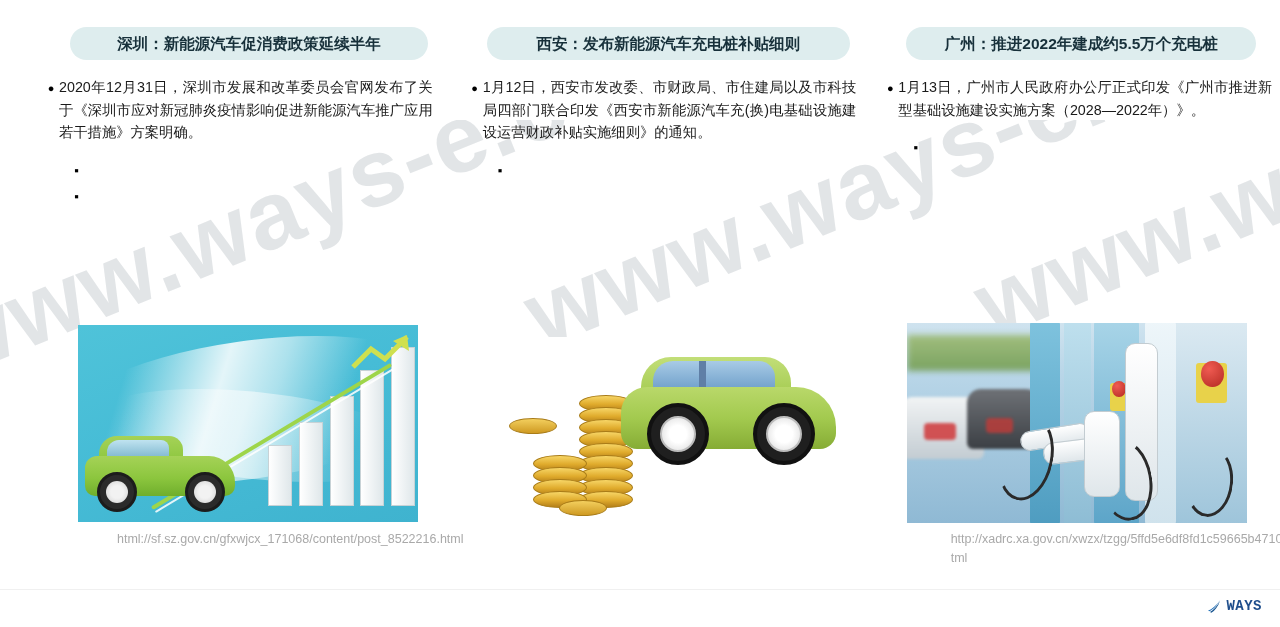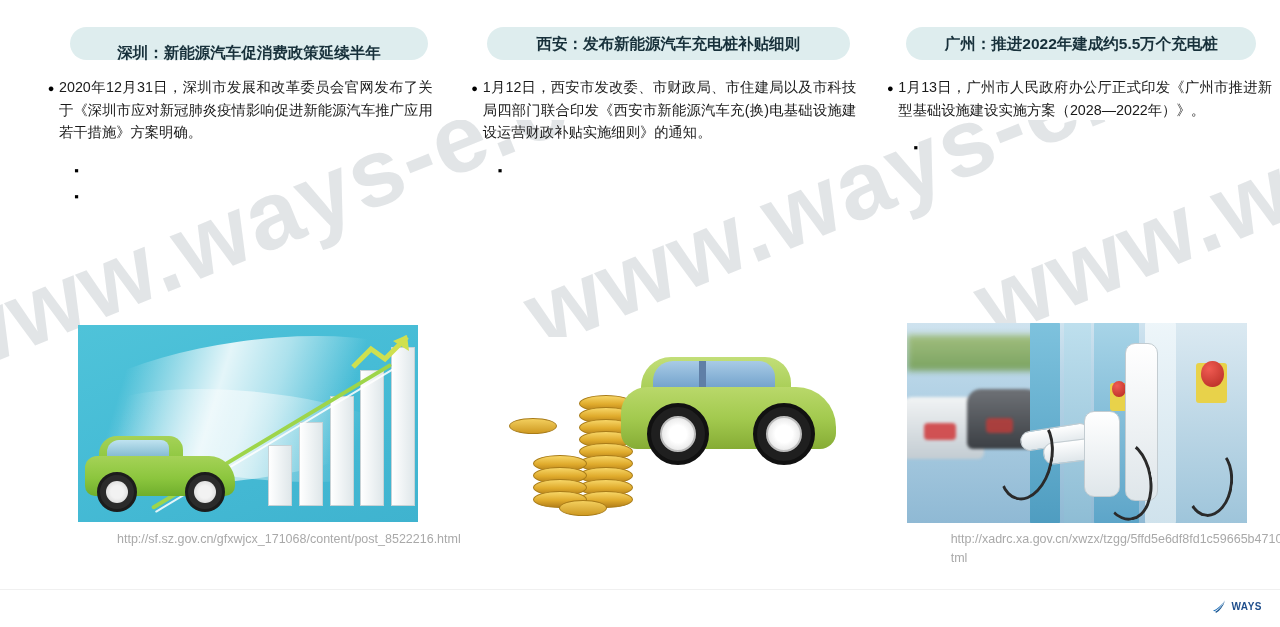--- a/index.html
+++ b/index.html
@@ -45,21 +45,21 @@
   
   .pill{
     margin-top:27px;
     height:33px;
     border-radius:17px;
     background:#deedee;
     display:flex;align-items:center;justify-content:center;
     padding:0 14px;
     box-sizing:border-box;
   }
-  .pill-1{width:358px;margin-left:25px;align-items:flex-end;}
+  .pill-1{width:358px;margin-left:25px;}
   .pill-2{width:363px;margin-left:18px;}
   .pill-3{width:350px;margin-left:22px;}
   .pill-text{
     font-size:15.5px;font-weight:700;color:#17303a;
     white-space:nowrap;line-height:1;
   }
 
   
   .body{margin-top:16px;padding-right:8px;}
   .bullet-l1{
@@ -171,21 +171,21 @@
   
   .footer{
     position:absolute;left:0;bottom:0;width:1280px;height:37px;
     background:#ffffff;border-top:1px solid #f0f0f0;z-index:20;
   }
   .logo{
     position:absolute;right:18px;top:8px;
     display:flex;align-items:center;gap:4px;
   }
   .logo-mark{width:16px;height:16px;}
-  .logo-text{font-size:10px;font-weight:700;color:#1f4e8c;letter-spacing:.5px;}
+  .logo-text{font-size:14px;font-weight:700;color:#1f4e8c;letter-spacing:.5px;font-family:Liberation Mono, monospace;}
 </style>
 </head>
 <body>
 
 <div class="slide">
 
   <div class="watermark">
     <div class="wm-text wm-a">www.ways-e.com</div>
     <div class="wm-text wm-b">www.ways-e.com</div>
     <div class="wm-text wm-c">www.ways-e.com</div>
@@ -236,21 +236,21 @@
             <div class="f1-wheel" style="left:12px;">
                 <i></i>
               </div>
             <div class="f1-wheel" style="left:100px;">
                 <i></i>
               </div>
           </div>
         </div>
       </div>
 
-      <div class="src src-1">http://sf.sz.gov.cn/gfxwjcx_171068/content/post_8522216.html</div>
+      <div class="src src-1">html://sf.sz.gov.cn/gfxwjcx_171068/content/post_8522216.html</div>
     </div>
 
     <div class="col col-2">
       <div class="pill pill-2">
         <span class="pill-text">西安：发布新能源汽车充电桩补贴细则</span>
       </div>
 
       <div class="body">
         <div class="bullet-l1">
           <span class="dot">●</span>

